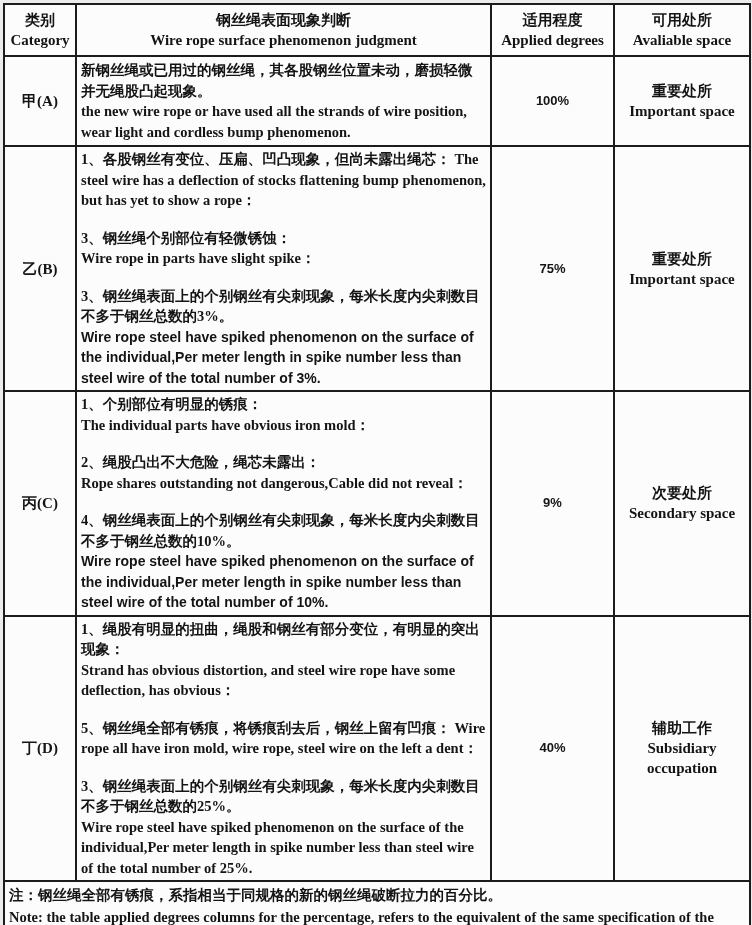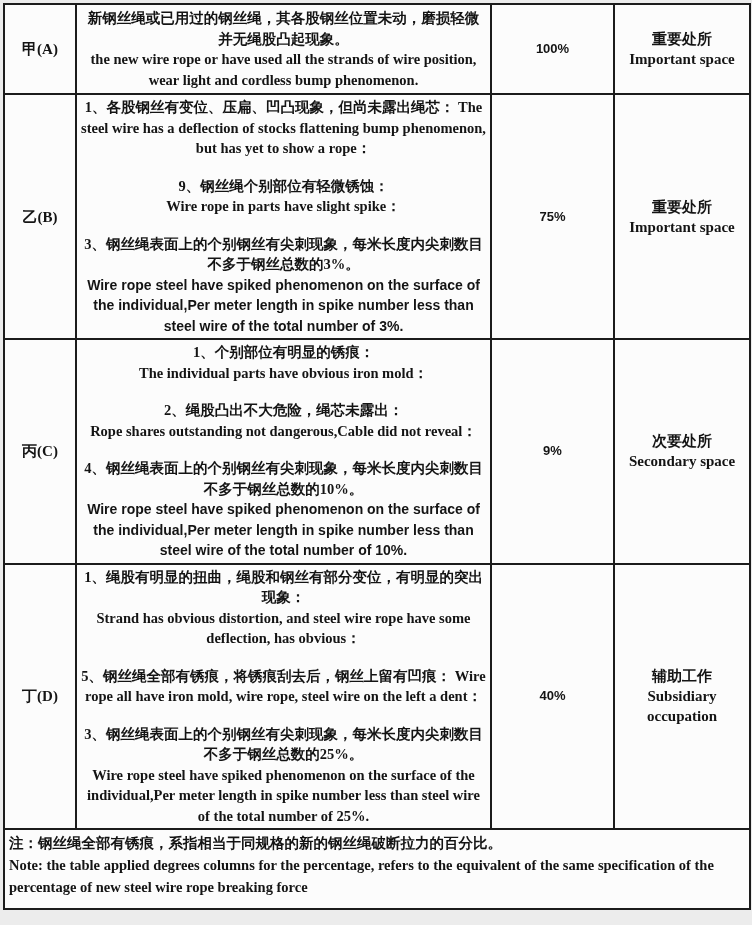--- a/index.html
+++ b/index.html
@@ -46,21 +46,21 @@
   }
   td.cat-cell, td.deg-cell, td.space-cell {
     text-align: center; vertical-align: middle;
     font-size: 15px; line-height: 20px;
   }
   td.deg-cell {
     font-family: "Liberation Sans", "DejaVu Sans", sans-serif;
     font-size: 13px;
   }
   td.desc-cell {
-    text-align: center; vertical-align: middle;
+    text-align: left; vertical-align: middle;
     font-size: 14.5px; line-height: 20.5px;
     padding: 4px 6px;
   }
   .group { margin: 0; }
   .group + .group { margin-top: 17px; }
   .line { margin: 0; }
   .sans { font-family: "Liberation Sans", "DejaVu Sans", sans-serif; font-size: 14px; }
   td.note-cell {
     text-align: left; vertical-align: top;
     font-size: 14.5px; line-height: 22px;
@@ -73,20 +73,38 @@
 <div class="page">
   <table class="doc">
     <colgroup>
       <col class="c-cat">
         <col class="c-desc">
         <col class="c-deg">
         <col class="c-space">
     </colgroup>
 
     <tbody>
+        <tr class="r-head">
+      <th class="head-cell">
+        <div>类别</div>
+        <div>Category</div>
+      </th>
+      <th class="head-cell">
+        <div>钢丝绳表面现象判断</div>
+        <div>Wire rope surface phenomenon judgment</div>
+      </th>
+      <th class="head-cell">
+        <div>适用程度</div>
+        <div>Applied degrees</div>
+      </th>
+      <th class="head-cell">
+        <div>可用处所</div>
+        <div>Avaliable space</div>
+      </th>
+    </tr>
 
     <tr class="r-a">
       <td class="cat-cell">甲(A)</td>
       <td class="desc-cell">
         <div class="group">
           <div class="line">新钢丝绳或已用过的钢丝绳，其各股钢丝位置未动，磨损轻微并无绳股凸起现象。</div>
           <div class="line">the new wire rope or have used all the strands of wire position, wear light and cordless bump phenomenon.</div>
         </div>
       </td>
       <td class="deg-cell">100%</td>
@@ -96,21 +114,21 @@
       </td>
     </tr>
 
     <tr class="r-b">
       <td class="cat-cell">乙(B)</td>
       <td class="desc-cell">
         <div class="group">
           <div class="line">1、各股钢丝有变位、压扁、凹凸现象，但尚未露出绳芯：  The steel wire has a deflection of stocks flattening bump phenomenon, but has yet to show a rope：</div>
         </div>
         <div class="group">
-          <div class="line">9、钢丝绳个别部位有轻微锈蚀：</div>
+          <div class="line">3、钢丝绳个别部位有轻微锈蚀：</div>
           <div class="line">Wire rope in parts have slight spike：</div>
         </div>
         <div class="group">
           <div class="line">3、钢丝绳表面上的个别钢丝有尖刺现象，每米长度内尖刺数目不多于钢丝总数的3%。</div>
           <div class="line sans">Wire rope steel have spiked phenomenon on the surface of the individual,Per meter length in spike number less than steel wire of the total number of 3%.</div>
         </div>
       </td>
       <td class="deg-cell">75%</td>
       <td class="space-cell">
         <div>重要处所</div>

